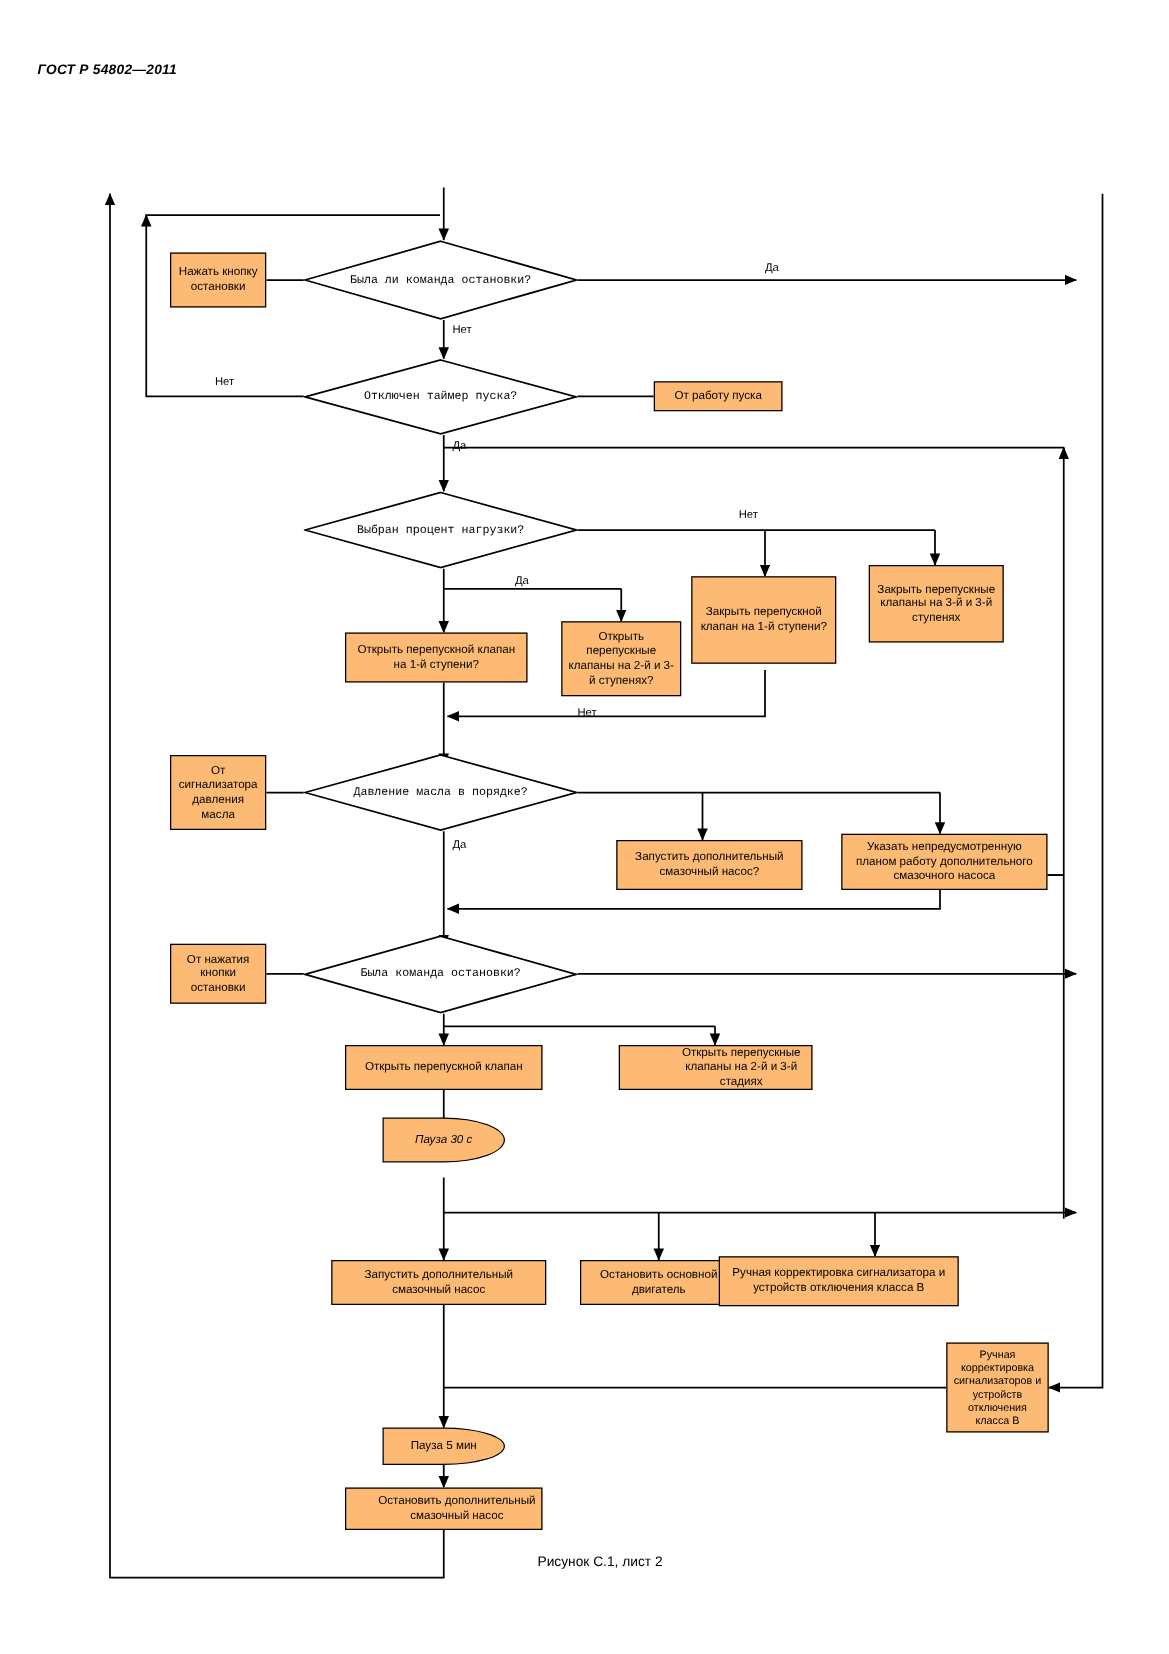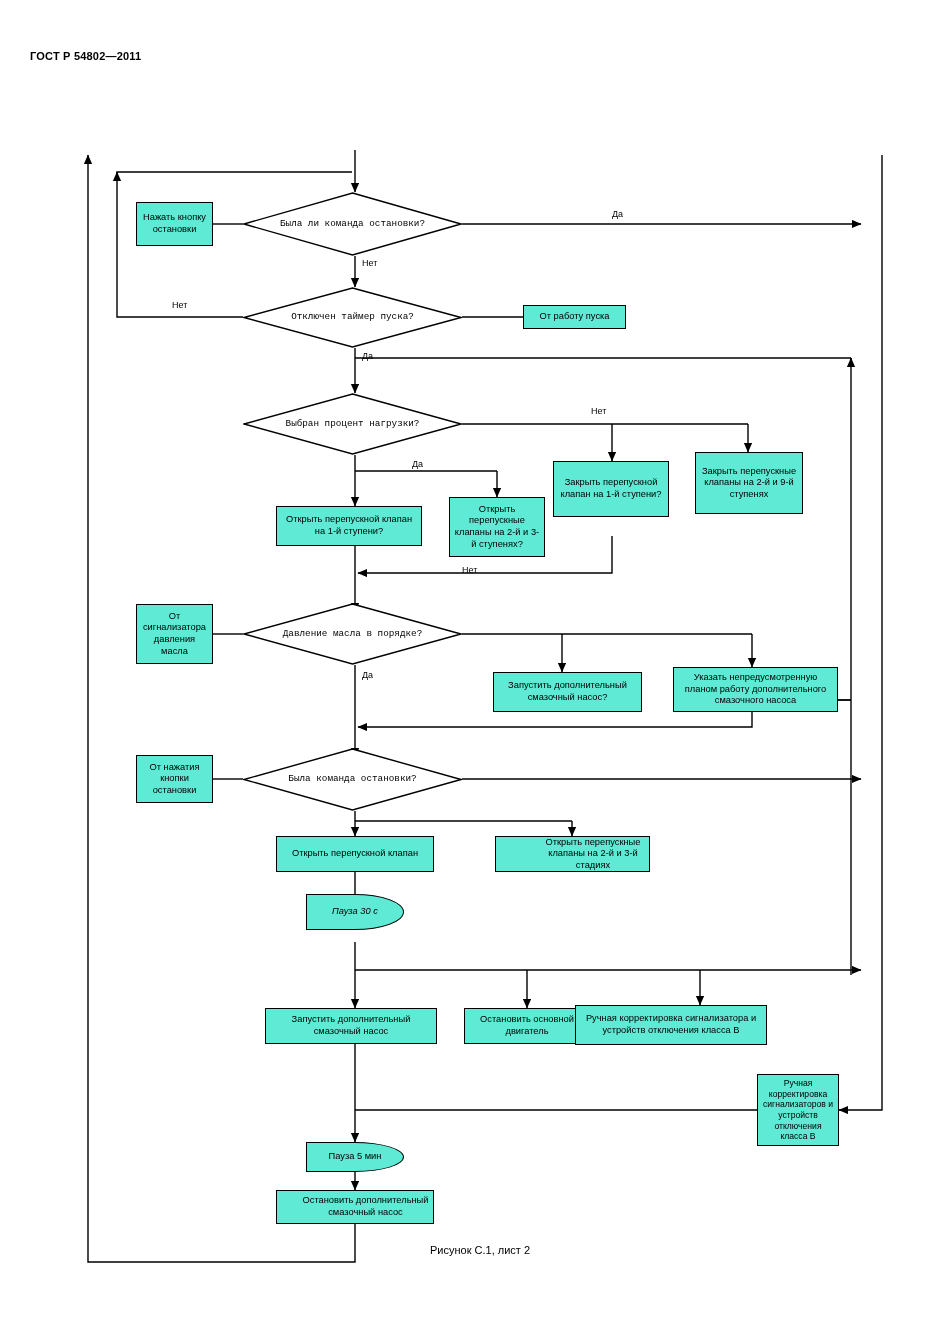--- a/index.html
+++ b/index.html
@@ -1,21 +1,21 @@
 <!DOCTYPE html>
 <html><head>
 <meta charset="utf-8">
 <style>
   html,body{margin:0;padding:0;background:#fff;}
   body{width:935px;height:1323px;position:relative;font-family:"Liberation Sans",sans-serif;color:#000;}
   #sheet{position:absolute;left:0;top:0;width:935px;height:1323px;overflow:hidden;}
-  .doc-header{position:absolute;left:30px;top:50px;font-size:11px;font-weight:bold;letter-spacing:.2px;}
+  .doc-header{position:absolute;left:30px;top:50px;font-size:11px;font-weight:bold;letter-spacing:.2px;font-style:italic;}
   .caption{position:absolute;font-size:11px;text-align:right;}
   svg.wires{position:absolute;left:0;top:0;width:935px;height:1323px;pointer-events:none;}
-  .node{position:absolute;border:1.4px solid #000;background:#5eead4;
+  .node{position:absolute;border:1.4px solid #000;background:#fdba74;
         display:flex;align-items:center;justify-content:center;text-align:center;
         font-size:9.3px;line-height:1.25;box-sizing:border-box;padding:2px 3px;}
   .node.delay{border-radius:0 50% 50% 0/0 50% 50% 0;}
   .diamond{position:absolute;}
   .diamond .dlabel{position:absolute;left:0;top:0;width:100%;height:100%;
         display:flex;align-items:center;justify-content:center;text-align:center;
         font-size:9.3px;line-height:1.3;font-family:Liberation Mono, monospace;}
   .elabel{position:absolute;font-size:9px;white-space:nowrap;}
 </style>
 </head>
@@ -138,23 +138,23 @@
   </div>
 
   <div class="node" style="left:136px;top:202px;width:77px;height:44px;">Нажать кнопку остановки</div>
 
   <div class="node" style="left:523px;top:305px;width:103px;height:24px;">От работу пуска</div>
 
   <div class="node" style="left:276px;top:506px;width:146px;height:40px;">Открыть перепускной клапан на 1-й ступени?</div>
 
   <div class="node" style="left:449px;top:497px;width:96px;height:60px;">Открыть перепускные клапаны на 2-й и 3-й ступенях?</div>
 
-  <div class="node" style="left:553px;top:461px;width:116px;height:56px;">Закрыть перепускной клапан на 1-й ступени?</div>
+  <div class="node" style="left:553px;top:461px;width:116px;height:70px;">Закрыть перепускной клапан на 1-й ступени?</div>
 
-  <div class="node" style="left:695px;top:452px;width:108px;height:62px;">Закрыть перепускные клапаны на 2-й и 9-й ступенях</div>
+  <div class="node" style="left:695px;top:452px;width:108px;height:62px;">Закрыть перепускные клапаны на 3-й и 3-й ступенях</div>
 
   <div class="node" style="left:136px;top:604px;width:77px;height:60px;">От сигнализатора давления масла</div>
 
   <div class="node" style="left:493px;top:672px;width:149px;height:40px;">Запустить дополнительный смазочный насос?</div>
 
   <div class="node" style="left:673px;top:667px;width:165px;height:45px;">Указать непредусмотренную планом работу дополнительного смазочного насоса</div>
 
   <div class="node" style="left:136px;top:755px;width:77px;height:48px;">От нажатия кнопки остановки</div>
 
   <div class="node" style="left:276px;top:836px;width:158px;height:36px;">Открыть перепускной клапан</div>

